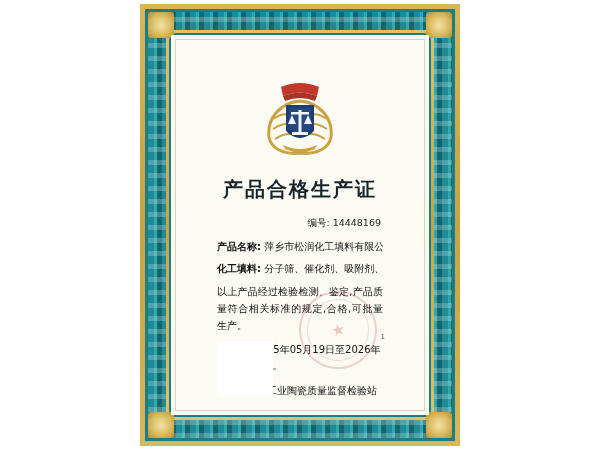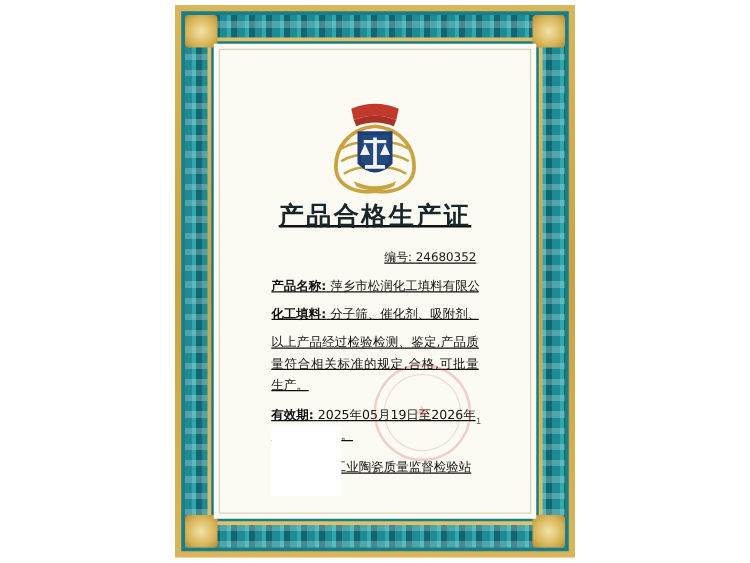--- a/index.html
+++ b/index.html
@@ -99,24 +99,23 @@
     transform: translateX(-50%);
     width: 94px;
     height: 76px;
   }
 
   
   .content {
     position: absolute;
     left: 46px;
     right: 46px;
-    top: 124px;
+    top: 141px;
     font-family: "DejaVu Sans", sans-serif;
     color: #111;
-    text-decoration: underline;
   }
   .cert-title {
     text-align: center;
     font-size: 20px;
     letter-spacing: 2px;
     font-weight: bold;
     color: #17252b;
     margin-bottom: 14px;
   }
   .code-line {
@@ -266,21 +265,21 @@
         <rect x="39" y="53" width="16" height="3" fill="#f3f3f3"></rect>
 
         <path d="M30 66 Q47 74 64 66 L62 70 Q47 77 32 70 Z" fill="#caa23f"></path>
       </svg>
 
       <div class="content">
         <div class="cert-title">产品合格生产证</div>
 
         <div class="code-line">
           <span class="lbl">编号:</span>
-          <span>24680352</span>
+          <span>14448169</span>
         </div>
 
         <div class="field">
           <span class="lbl">产品名称:</span>
           <span>萍乡市松润化工填料有限公司</span>
         </div>
 
         <div class="field">
           <span class="lbl">化工填料:</span>
           <span>分子筛、催化剂、吸附剂、化工填料。</span>

